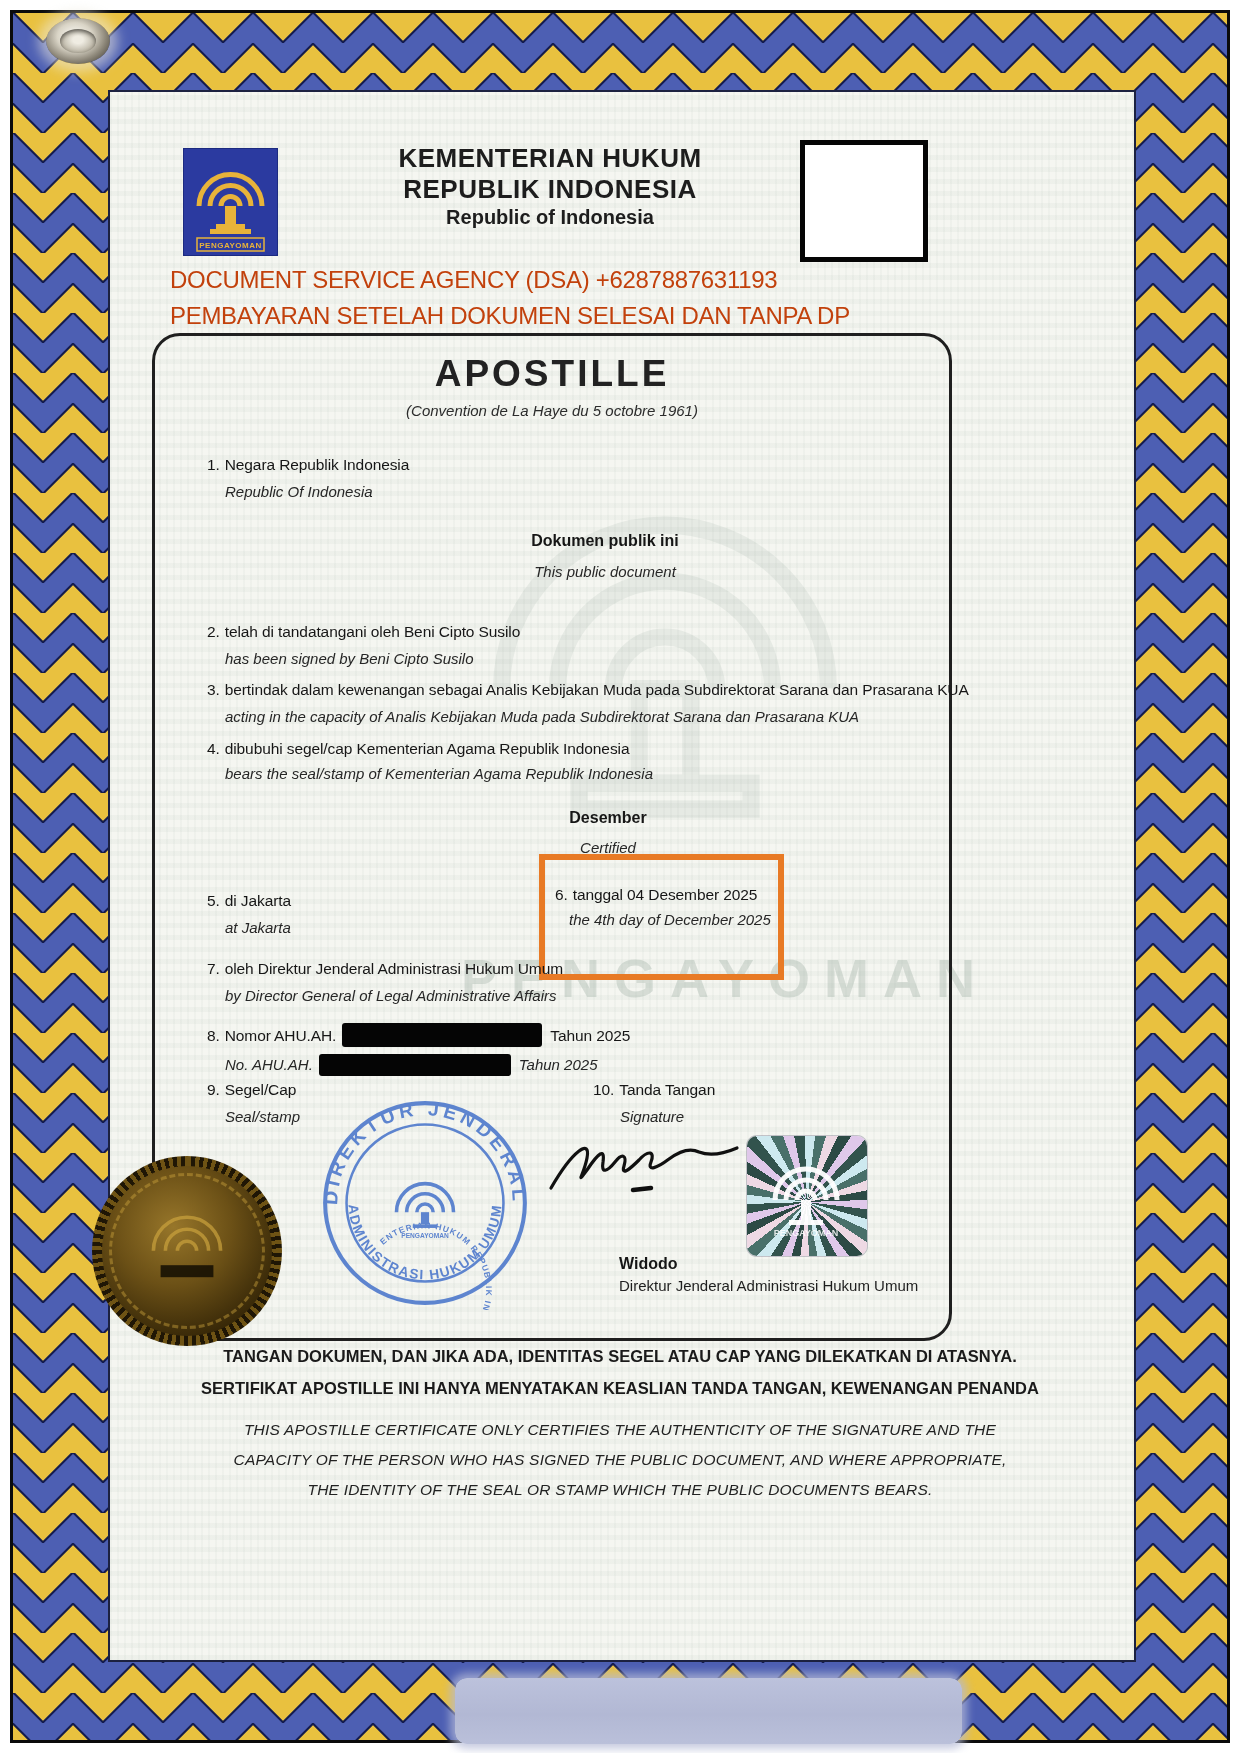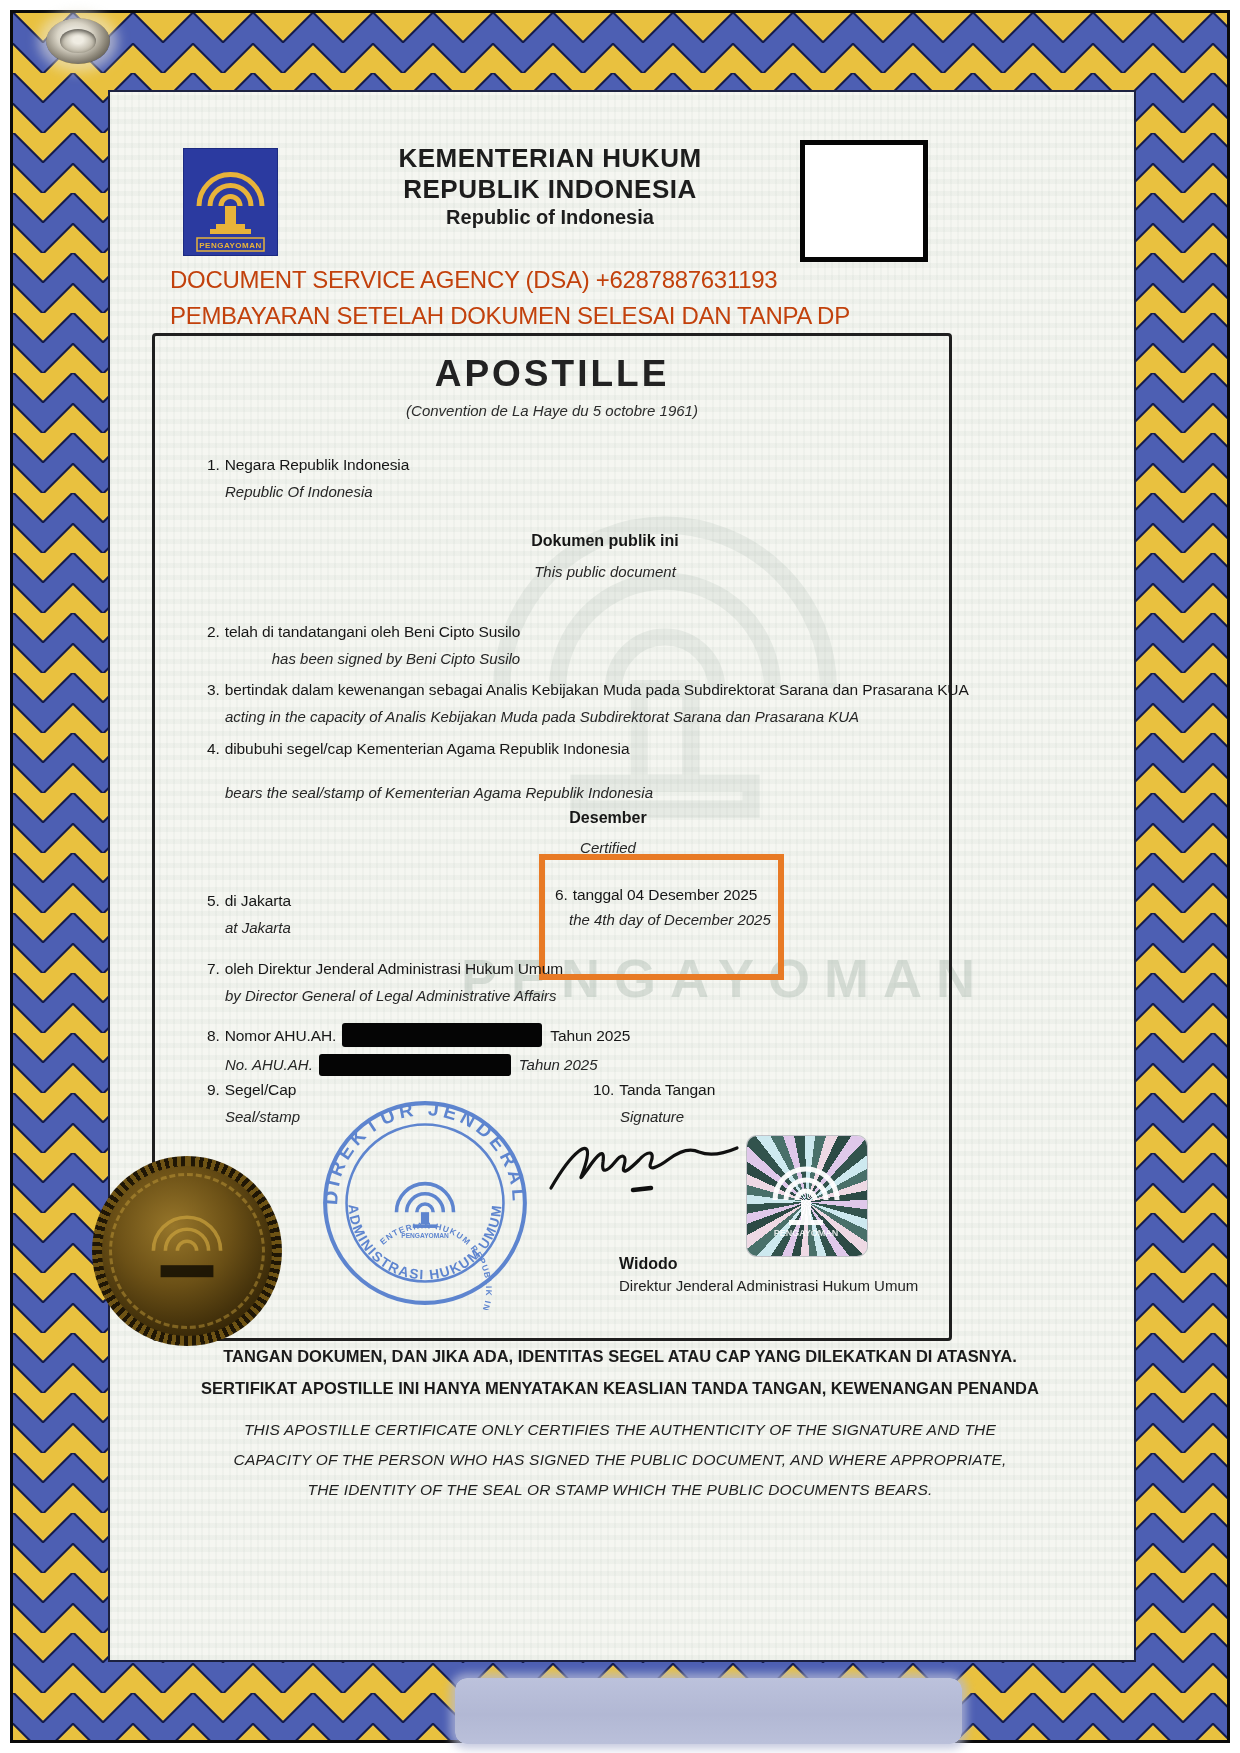--- a/index.html
+++ b/index.html
@@ -59,21 +59,21 @@
   .hdr-id { font-size:26px; font-weight:600; letter-spacing:0.5px; line-height:31px; }
   .hdr-en { font-size:20px; font-weight:600; line-height:25px; margin-top:9px; }
   .qr-redaction { position:absolute; left:800px; top:140px; width:118px; height:112px; background:#ffffff; border:5px solid #050505; }
   .agency-banner {
     position:absolute; left:170px; top:262px; width:860px;
     font-size:24px; font-weight:400; line-height:36px; letter-spacing:-0.3px; color:#c2410c;
   }
   
   .cert-box {
     position:absolute; left:152px; top:333px; width:794px; height:1002px;
-    border:3px solid #1f1f1f; border-radius:4px;
+    border:3px solid #1f1f1f; border-radius:28px;
   }
   .cert-title { position:absolute; left:0; top:17px; width:100%; text-align:center; font-size:37px; font-weight:700; letter-spacing:3px; color:#222; }
   .cert-subtitle { position:absolute; left:0; top:66px; width:100%; text-align:center; font-size:15px; font-style:italic; color:#2c2c2c; }
   .item { position:absolute; left:52px; white-space:nowrap; }
   .ln-id { font-size:15.5px; font-weight:400; letter-spacing:-0.1px; color:#161616; }
   .ln-id .num { margin-right:5px; }
   .ln-en { font-size:15px; font-style:italic; font-weight:500; color:#262626; margin-left:18px; }
   .centered-pair { position:absolute; text-align:center; transform:translateX(-50%); }
   .cp-id { font-size:16px; font-weight:600; color:#161616; }
   .cp-en { font-size:15px; font-style:italic; font-weight:500; color:#262626; }
@@ -177,31 +177,31 @@
       <div class="ln-en" style="margin-top:9px;">Republic Of Indonesia</div>
     </div>
 
     <div class="centered-pair" style="left:450px; top:196px;">
       <div class="cp-id">Dokumen publik ini</div>
       <div class="cp-en" style="margin-top:13px;">This public document</div>
     </div>
 
     <div class="item" style="top:287px;">
       <div class="ln-id"><span class="num">2.</span><span>telah di tandatangani oleh Beni Cipto Susilo</span></div>
-      <div class="ln-en" style="margin-top:9px;text-align:right;">has been signed by Beni Cipto Susilo</div>
+      <div class="ln-en" style="margin-top:9px;">has been signed by Beni Cipto Susilo</div>
     </div>
 
     <div class="item" style="top:345px;">
       <div class="ln-id"><span class="num">3.</span><span>bertindak dalam kewenangan sebagai Analis Kebijakan Muda pada Subdirektorat Sarana dan Prasarana KUA</span></div>
       <div class="ln-en" style="margin-top:9px;">acting in the capacity of Analis Kebijakan Muda pada Subdirektorat Sarana dan Prasarana KUA</div>
     </div>
 
     <div class="item" style="top:404px;">
       <div class="ln-id"><span class="num">4.</span><span>dibubuhi segel/cap Kementerian Agama Republik Indonesia</span></div>
-      <div class="ln-en" style="margin-top:26px;">bears the seal/stamp of Kementerian Agama Republik Indonesia</div>
+      <div class="ln-en" style="margin-top:7px;">bears the seal/stamp of Kementerian Agama Republik Indonesia</div>
     </div>
 
     <div class="centered-pair" style="left:453px; top:473px;">
       <div class="cp-id">Desember</div>
       <div class="cp-en" style="margin-top:12px;">Certified</div>
     </div>
 
     <div class="item" style="top:556px;">
       <div class="ln-id"><span class="num">5.</span><span>di Jakarta</span></div>
       <div class="ln-en" style="margin-top:9px;">at Jakarta</div>

